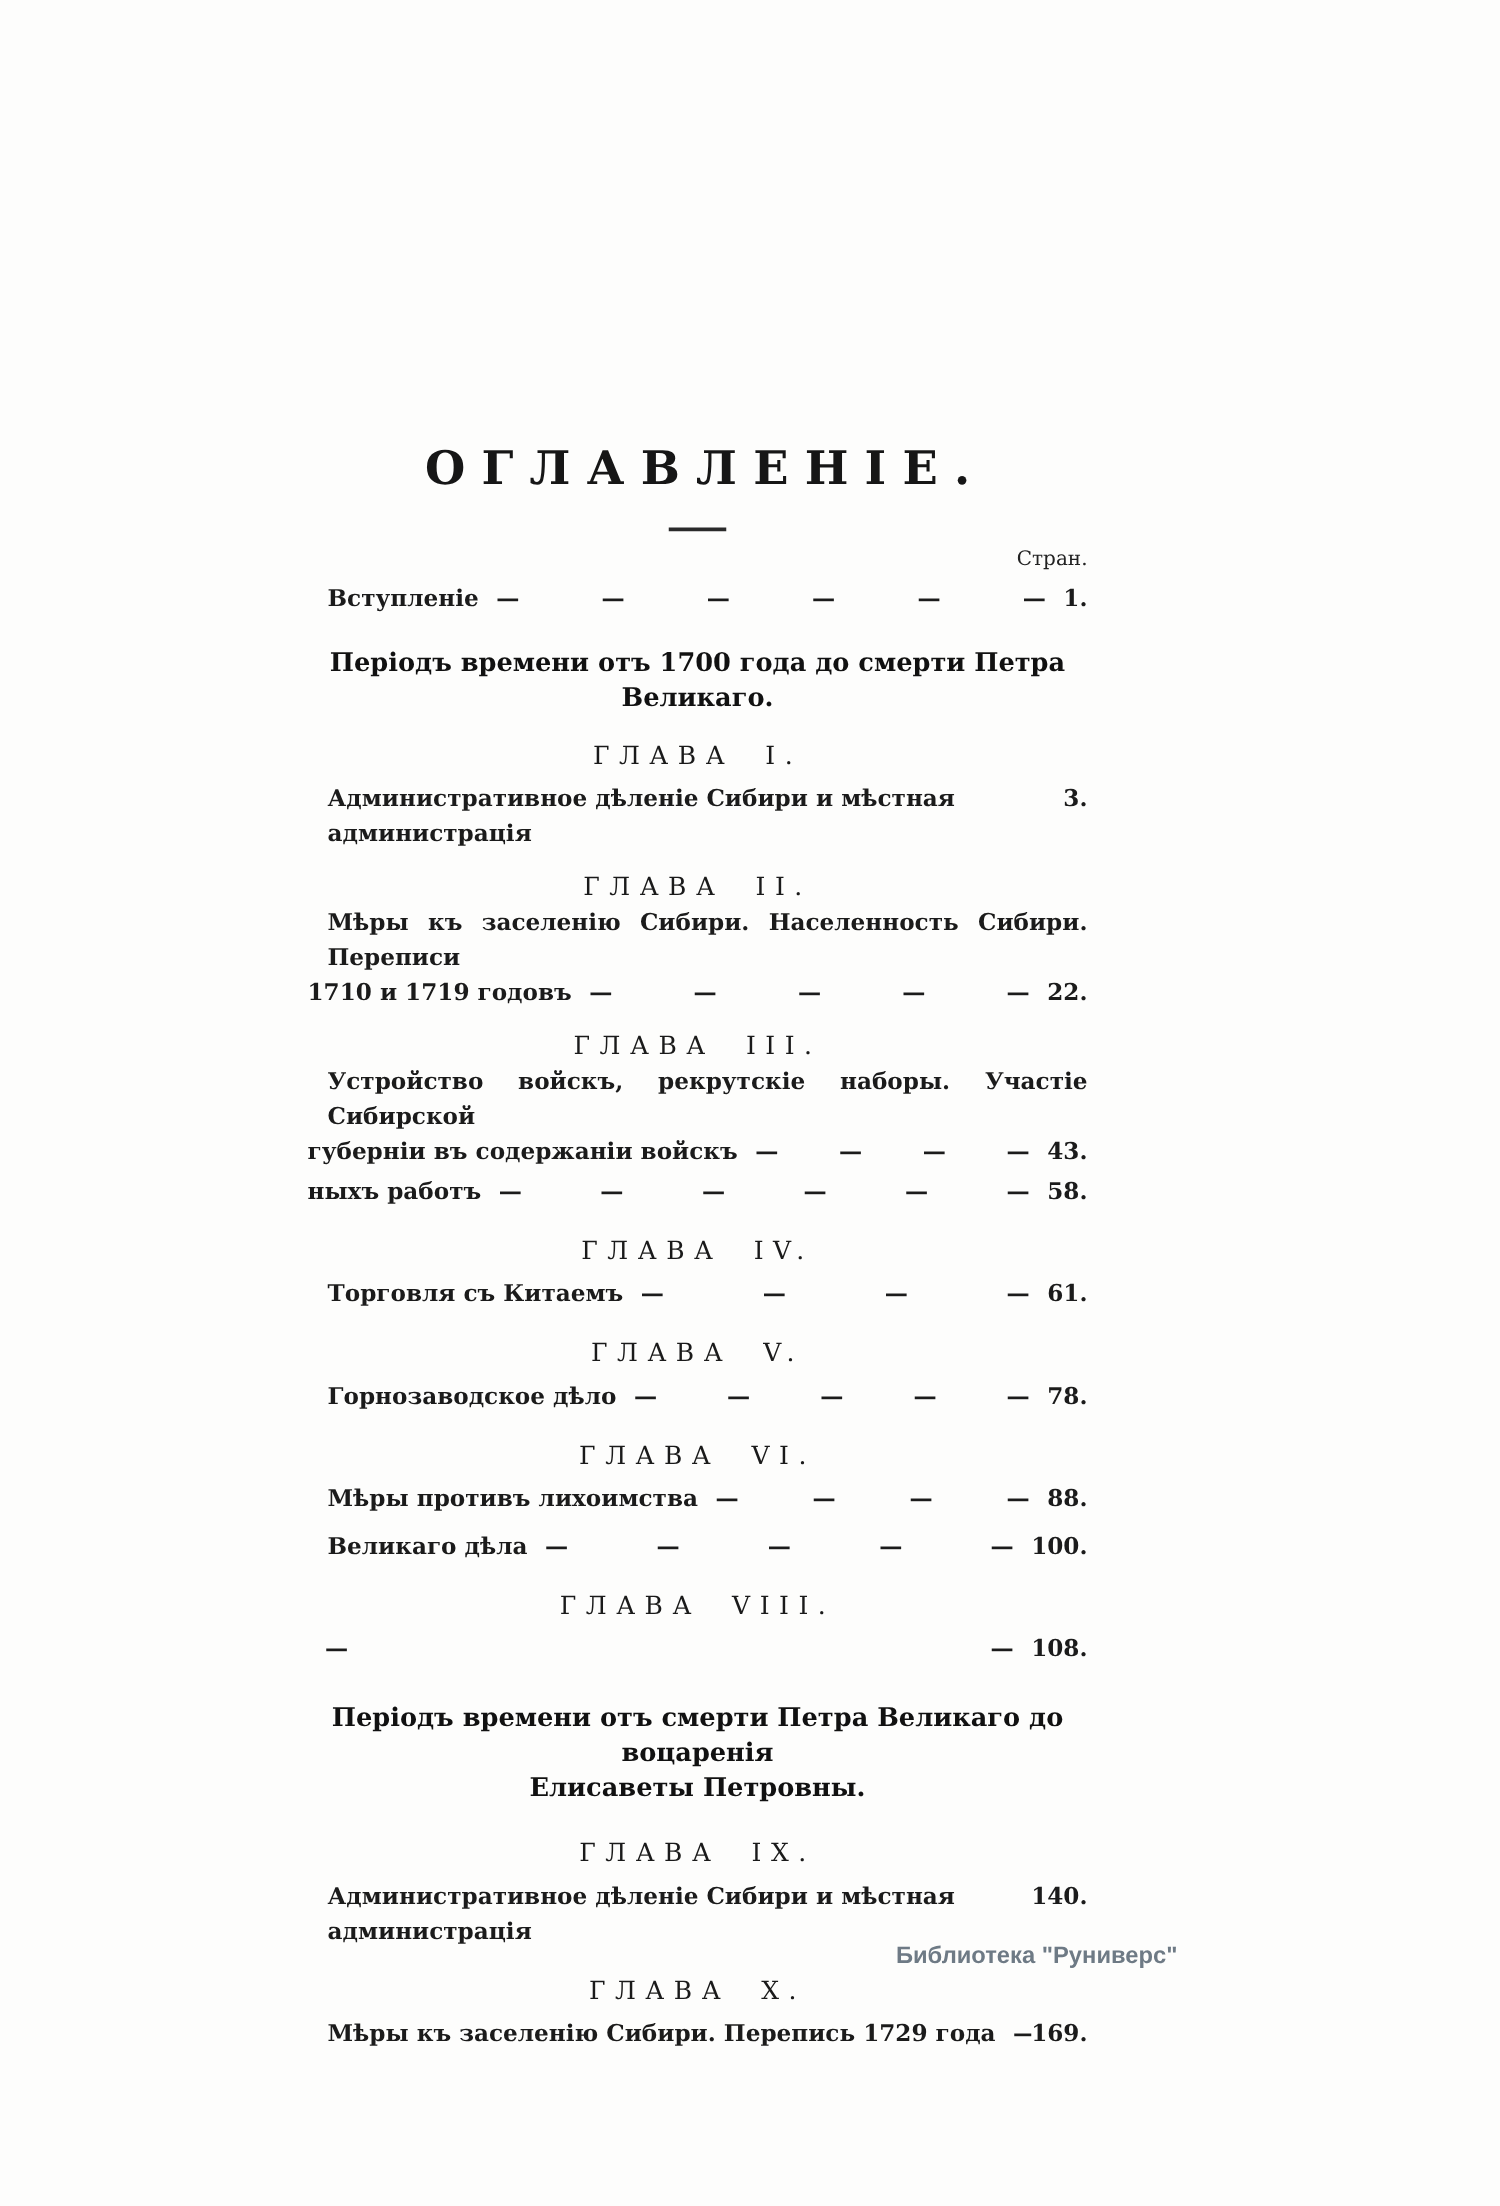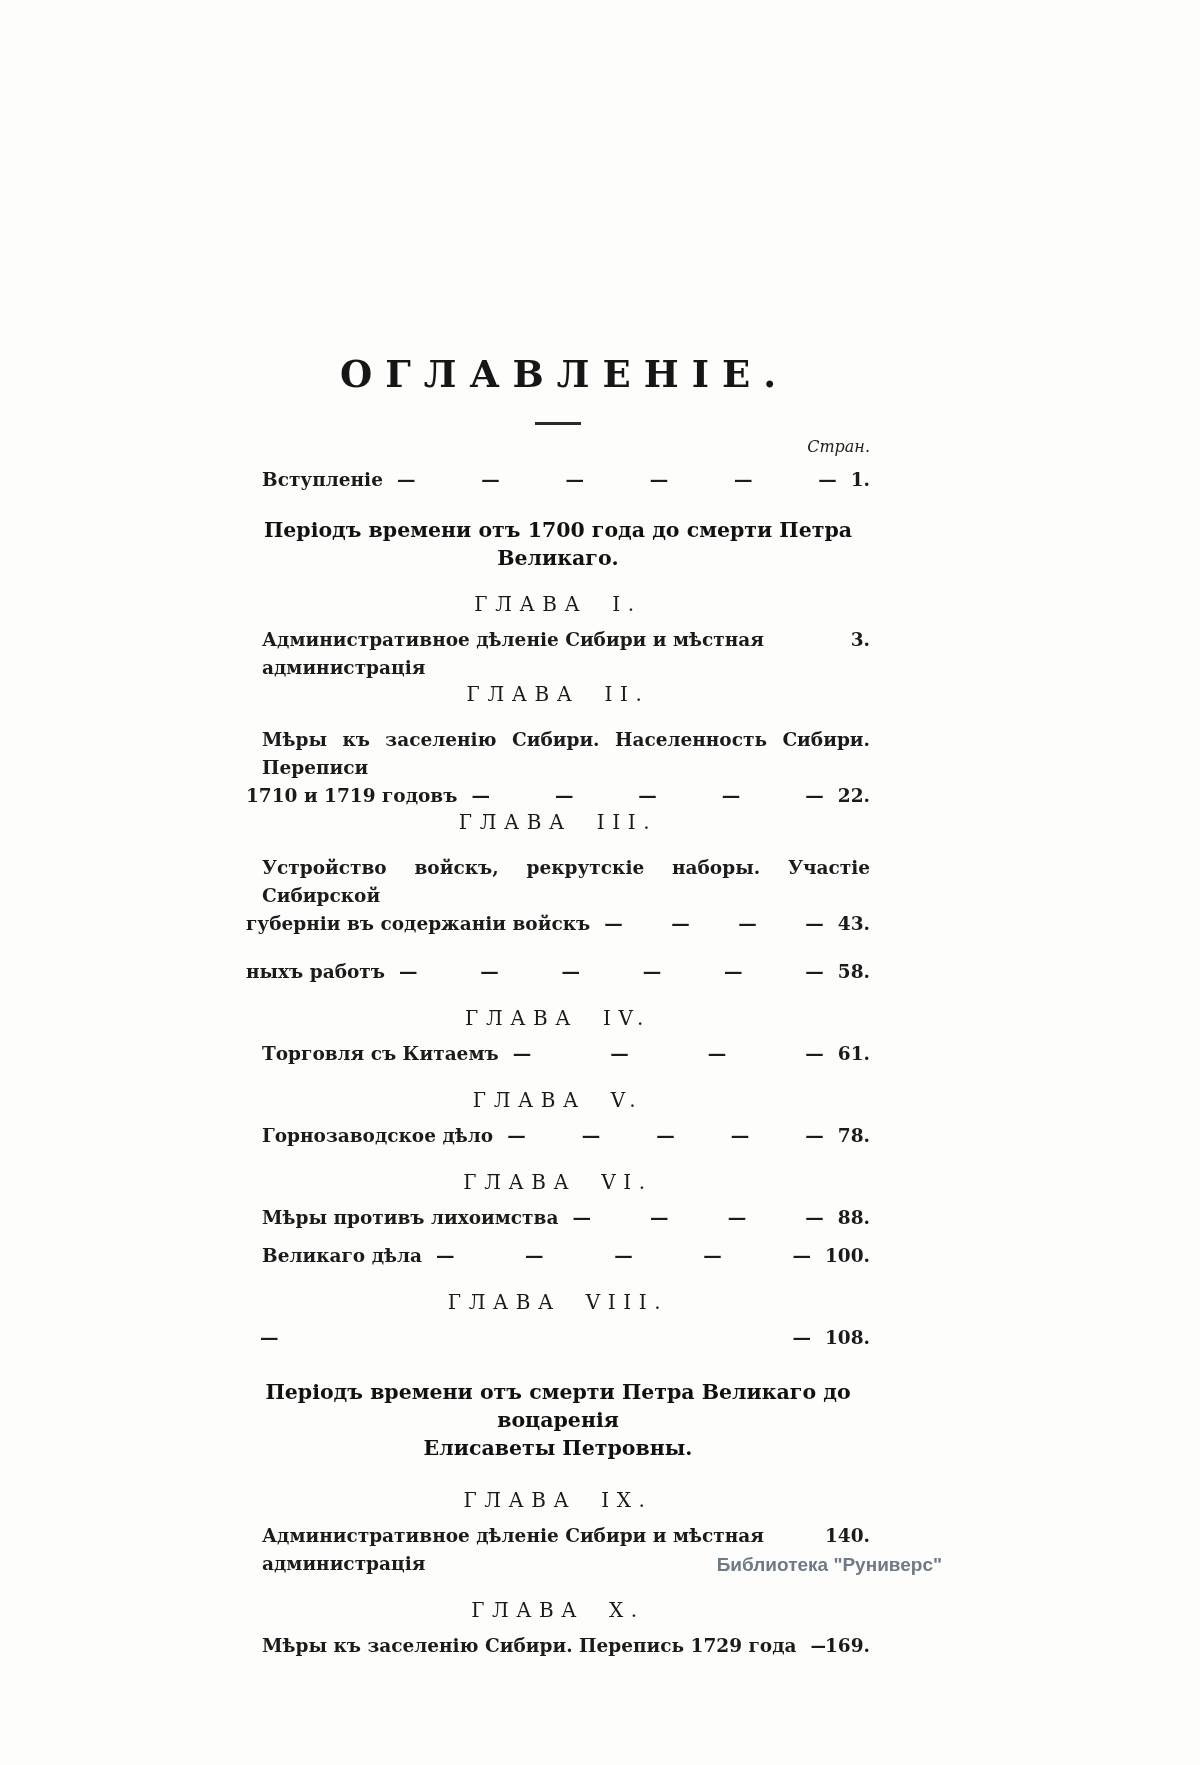--- a/index.html
+++ b/index.html
@@ -34,21 +34,20 @@
     width: 46px;
     border-top: 3px solid #2a2a2a;
     margin: 26px auto 0 auto;
     height: 0;
   }
   .stran {
     text-align: right;
     font-size: 16px;
     margin-top: 12px;
     color: #222;
-    font-style: italic;
   }
   .entry, .entry-line {
     display: flex;
     align-items: baseline;
     font-size: 18.5px;
     font-weight: bold;
     line-height: 28px;
     margin-top: 10px;
     color: #1b1b1b;
   }
@@ -62,34 +61,35 @@
     text-align: justify;
     text-align-last: justify;
     padding: 0 14px;
     word-spacing: 0.45em;
     overflow: hidden;
     white-space: nowrap;
   }
   .epage {
     white-space: nowrap;
   }
-  .entry2 { margin-top: 20px; }
+  .entry2 { margin-top: 4px; }
   .jline {
     font-size: 18.5px;
     font-weight: bold;
     line-height: 28px;
     text-align: justify;
     text-align-last: justify;
     color: #1b1b1b;
   }
   .chapter {
     text-align: center;
     font-size: 20px;
     letter-spacing: 0.38em;
     word-spacing: 0.55em;
+    margin-top: 15px;
     color: #1a1a1a;
   }
   .period-heading {
     text-align: center;
     font-size: 20.5px;
     font-weight: bold;
     line-height: 28px;
     margin-top: 22px;
     color: #111;
   }

